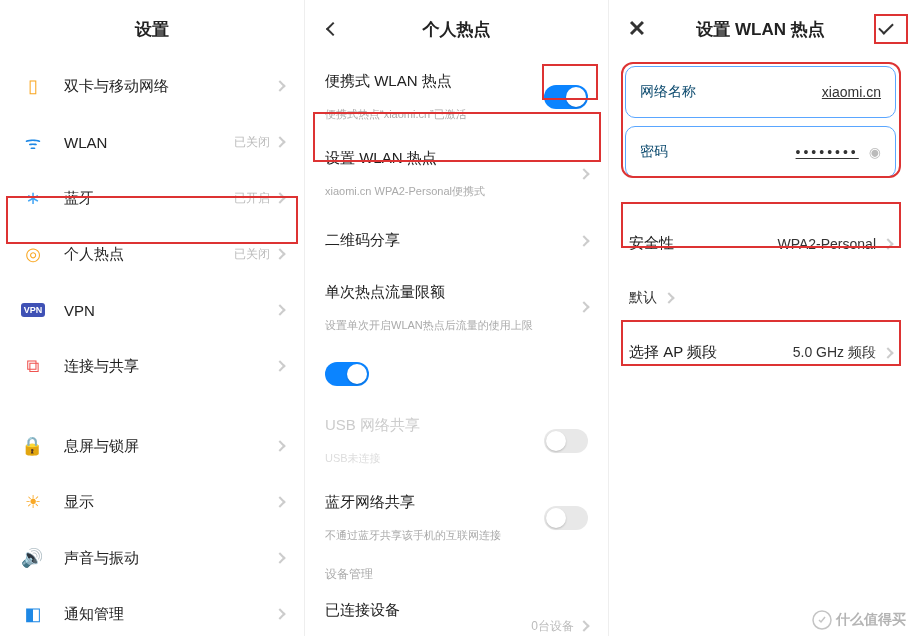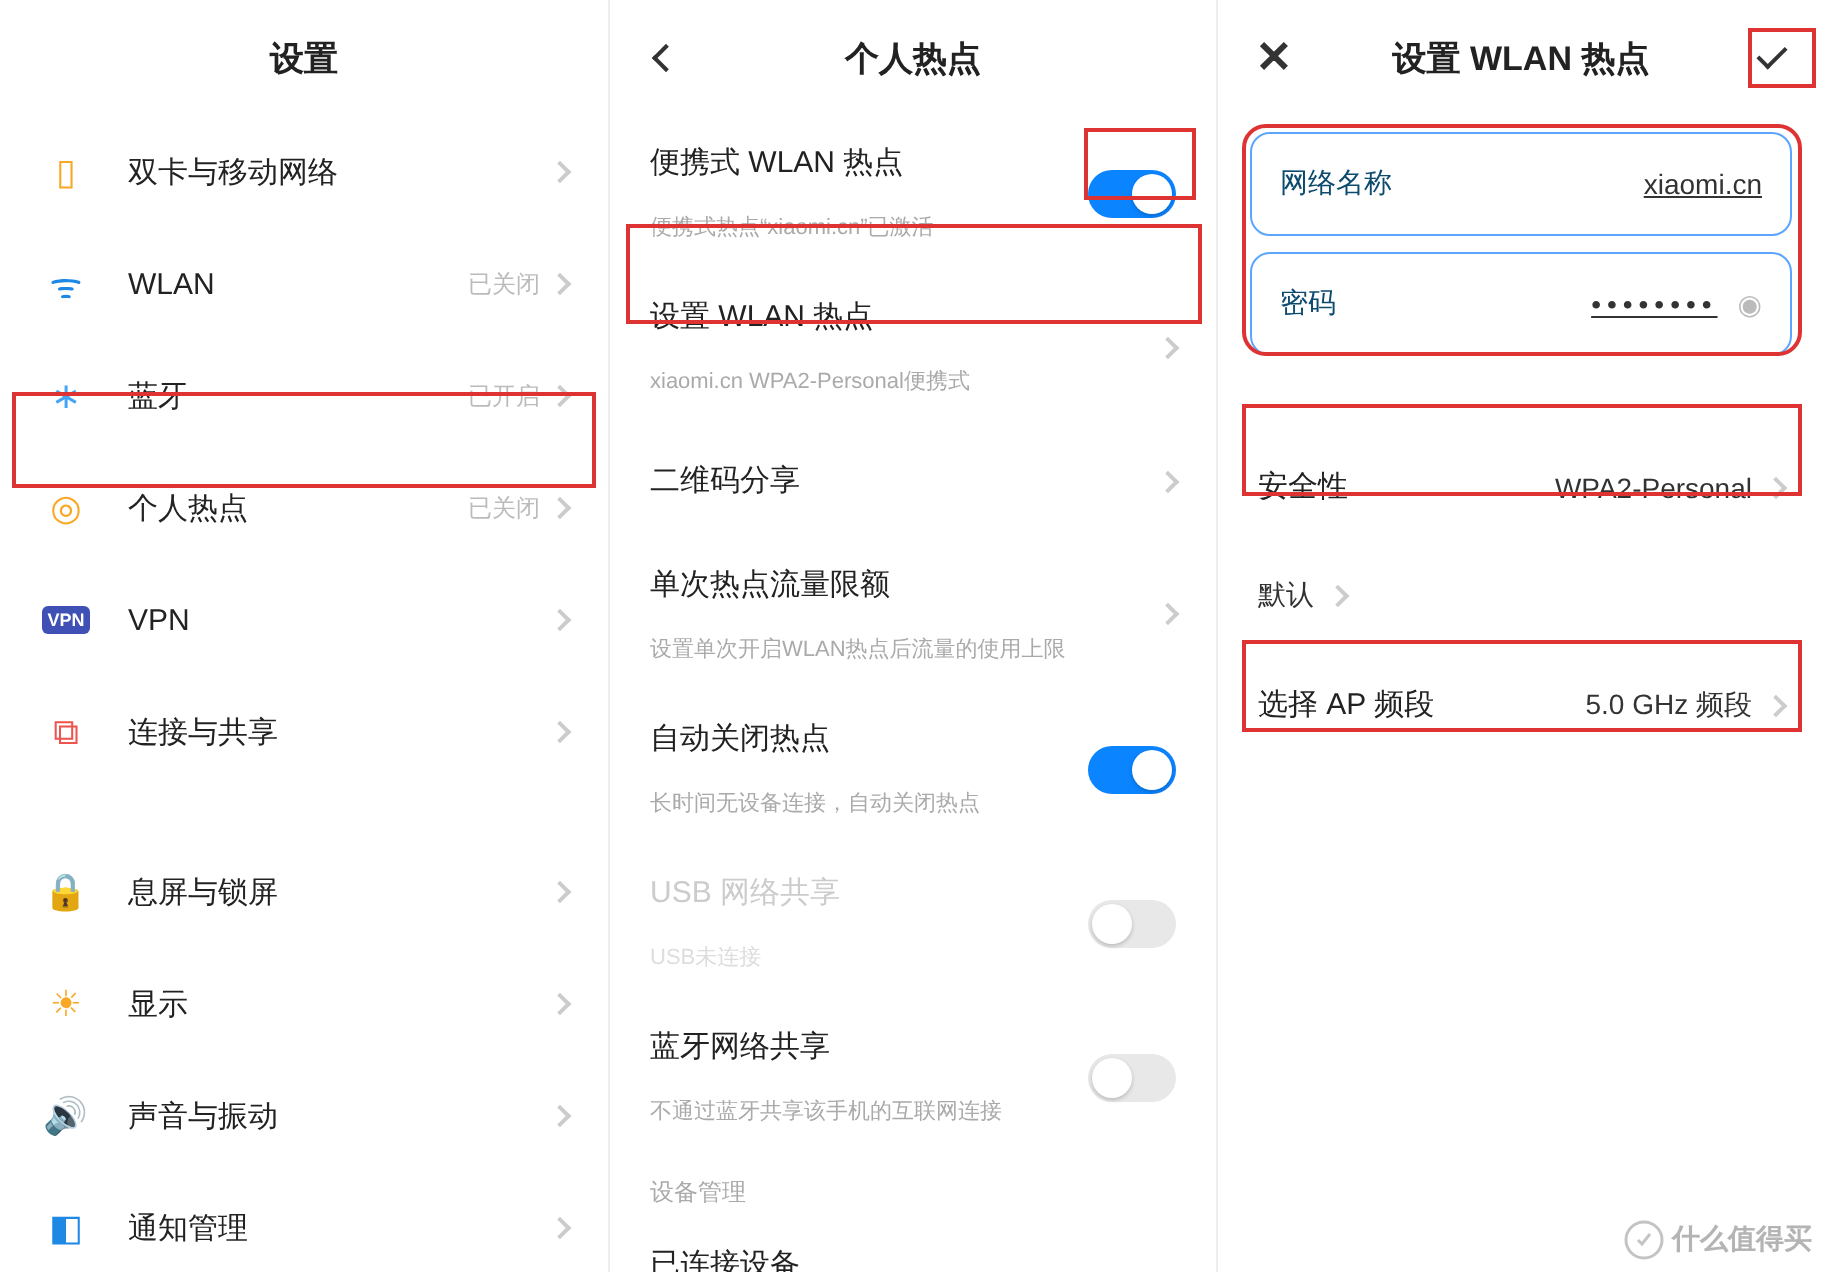--- a/index.html
+++ b/index.html
@@ -246,24 +246,20 @@
 
   <div class="row">
     <div class="texts">
       <div class="title">单次热点流量限额</div>
       <div class="sub">设置单次开启WLAN热点后流量的使用上限</div>
     </div>
     <div class="chevron"></div>
   </div>
 
   <div class="row">
-    <div class="texts">
-      <div class="title">自动关闭热点</div>
-      <div class="sub">长时间无设备连接，自动关闭热点</div>
-    </div>
     <div class="toggle on"></div>
   </div>
 
   <div class="row disabled">
     <div class="texts">
       <div class="title">USB 网络共享</div>
       <div class="sub">USB未连接</div>
     </div>
     <div class="toggle off"></div>
   </div>

